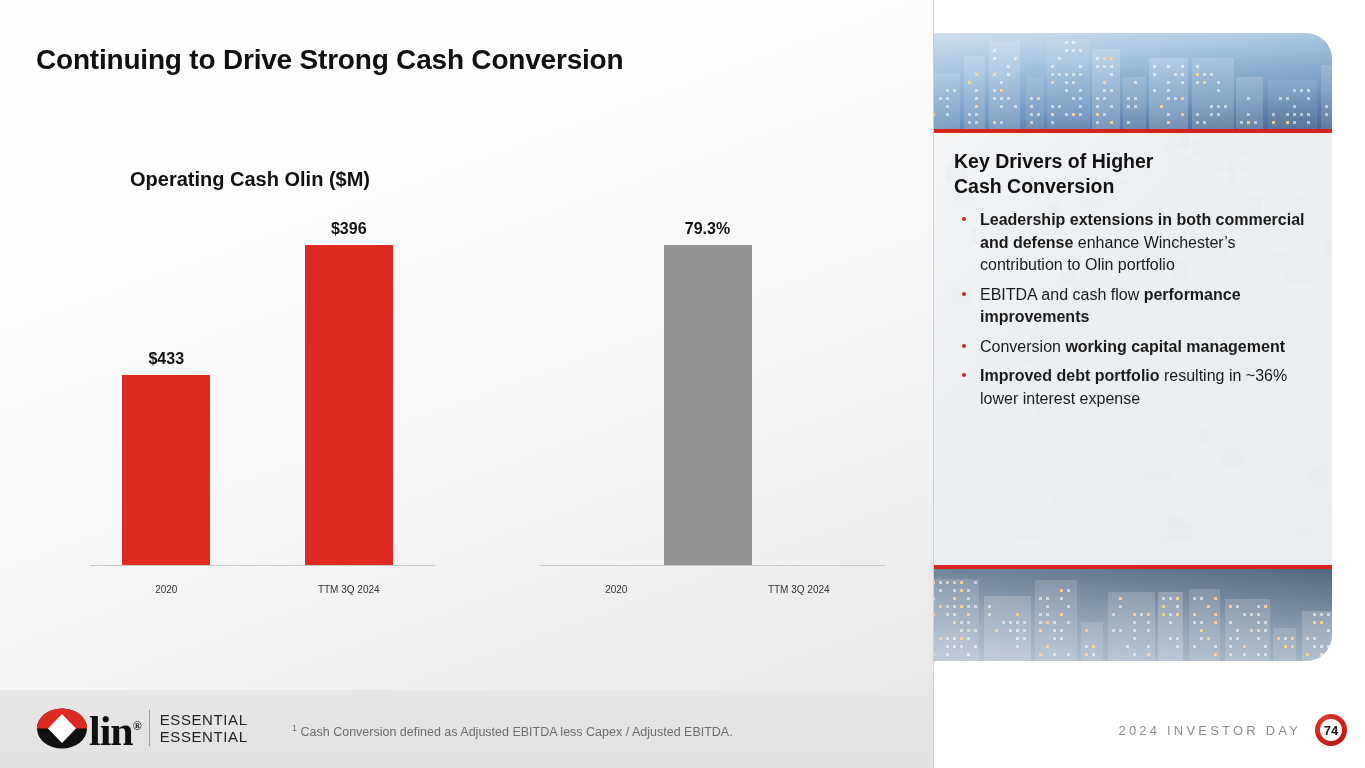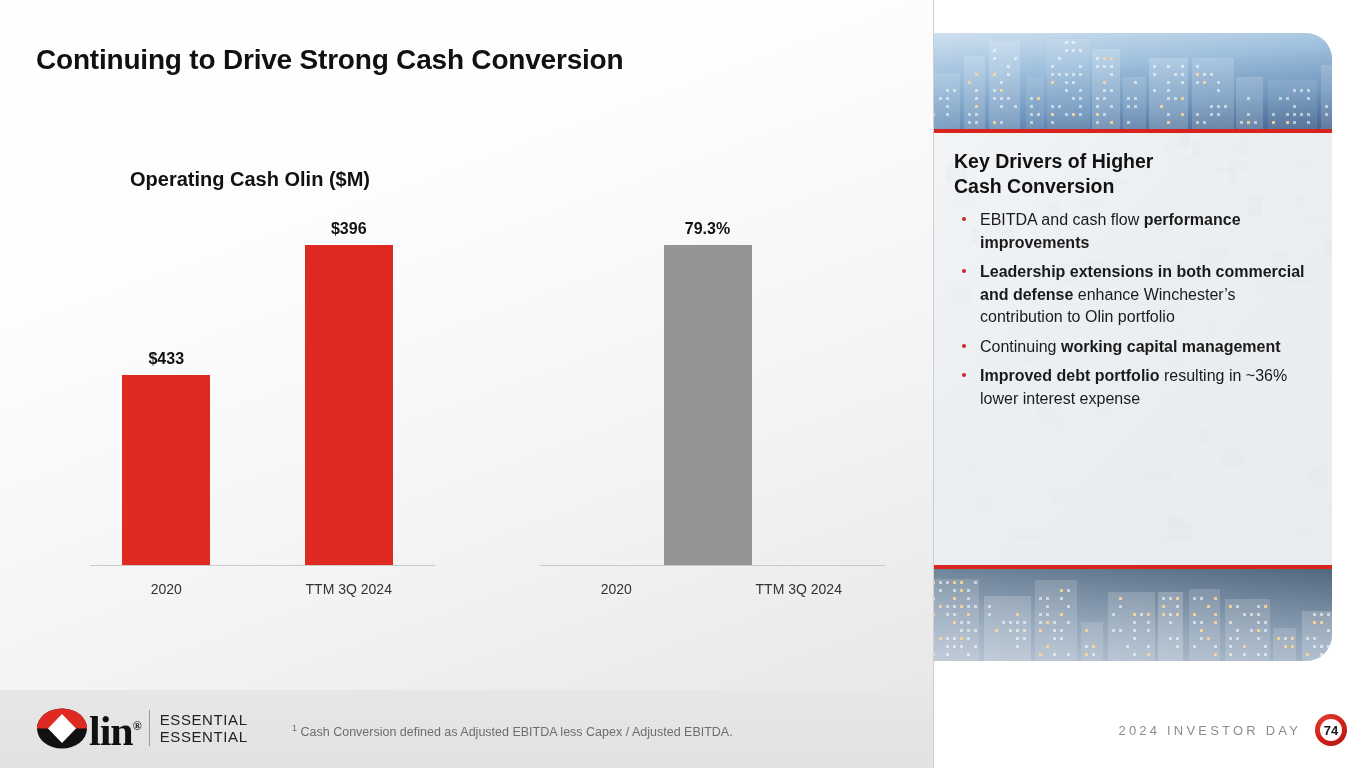--- a/index.html
+++ b/index.html
@@ -45,21 +45,21 @@
   .bar-value{
     font-size:16px;font-weight:bold;color:#111;margin-bottom:7px;white-space:nowrap;
   }
   .bar{width:88px;}
   .bar.red{background:#DE2A20;}
   .bar.gray{background:#949494;}
   .cat-row{
     position:absolute;left:0;right:0;bottom:8px;height:26px;
     display:flex;justify-content:space-around;align-items:center;
   }
-  .cat-label{width:44%;text-align:center;font-size:14px;color:#333;}
+  .cat-label{width:44%;text-align:center;font-size:10px;color:#333;}
   
   #footer-band{
     position:absolute;left:0;bottom:0;width:934px;height:78px;
     background:linear-gradient(180deg,#e7e7e7 0%,#e4e4e4 60%,#e2e2e2 100%);
   }
   #logo{
     position:absolute;left:36px;bottom:18px;display:flex;align-items:center;height:44px;
   }
   .logo-mark{position:relative;width:52px;height:41px;margin-right:1px;}
   .logo-word{
@@ -474,23 +474,23 @@
           <div class="tex-block" style="left: 241px; top: 357px; width: 21px; height: 15px; opacity: 0.28;"></div>
           <div class="tex-block" style="left: 315px; top: 63px; width: 13px; height: 20px; opacity: 0.48;"></div>
           <div class="tex-block" style="left: 114px; top: 70px; width: 12px; height: 13px; opacity: 0.39;"></div>
         </div>
       <div id="card-content">
         <div id="card-heading">
           <div>Key Drivers of Higher</div>
           <div>Cash Conversion</div>
         </div>
         <ul id="bullets">
+            <li><span class="dot" style="background: rgb(200, 40, 31);"></span><b>Leadership extensions in both commercial and defense </b><span>enhance Winchester’s contribution to Olin portfolio</span></li>
             <li><span class="dot" style="background: rgb(200, 40, 31);"></span><span>EBITDA and cash flow </span><b>performance improvements</b></li>
-            <li><span class="dot" style="background: rgb(200, 40, 31);"></span><b>Leadership extensions in both commercial and defense </b><span>enhance Winchester’s contribution to Olin portfolio</span></li>
-            <li><span class="dot" style="background: rgb(200, 40, 31);"></span><span>Continuing </span><b>working capital management</b></li>
+            <li><span class="dot" style="background: rgb(200, 40, 31);"></span><span>Conversion </span><b>working capital management</b></li>
             <li><span class="dot" style="background: rgb(200, 40, 31);"></span><b>Improved debt portfolio</b><span> resulting in ~36% lower interest expense</span></li>
           </ul>
       </div>
     </div>
 
     <div class="rule-red" id="rule-bottom"></div>
     <div id="img-bottom">
       <div class="cityscape" id="city-bottom">
           <div class="bldg" style="left: -6px; width: 51px; height: 82px; background: rgba(255, 255, 255, 0.14);"></div>
           <div class="win" style="left: -2px; bottom: 5px;"></div>

